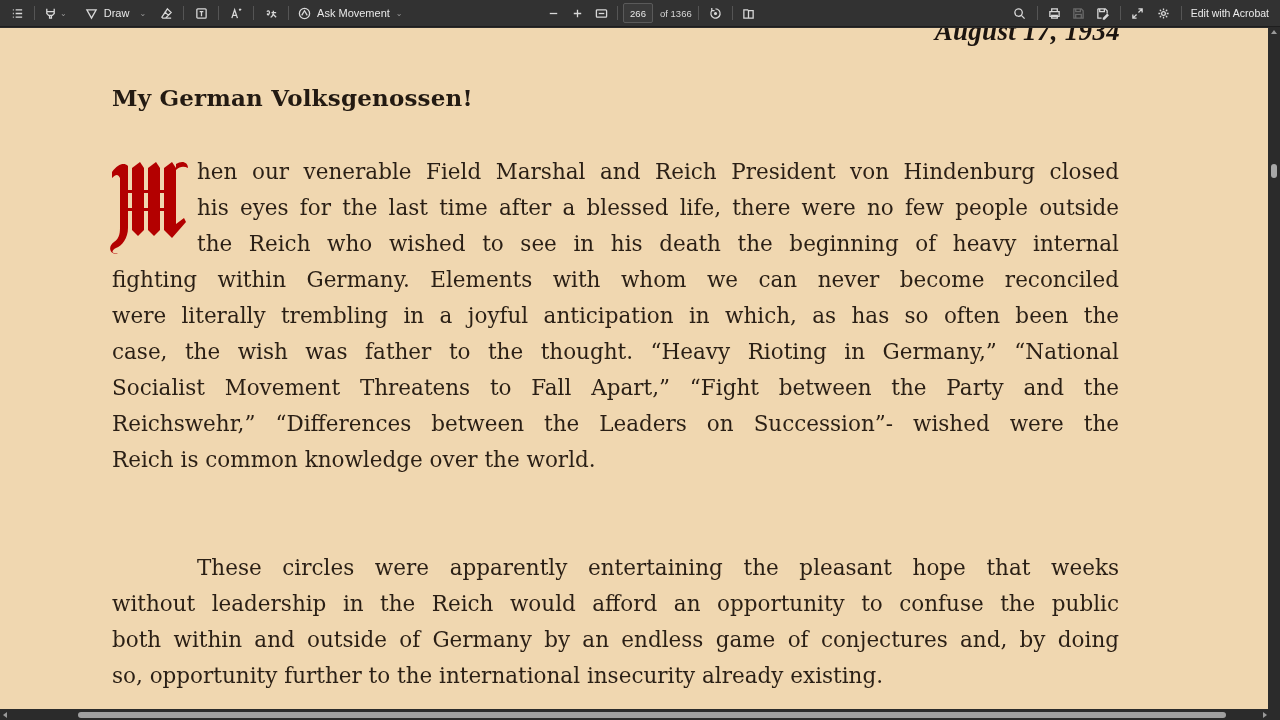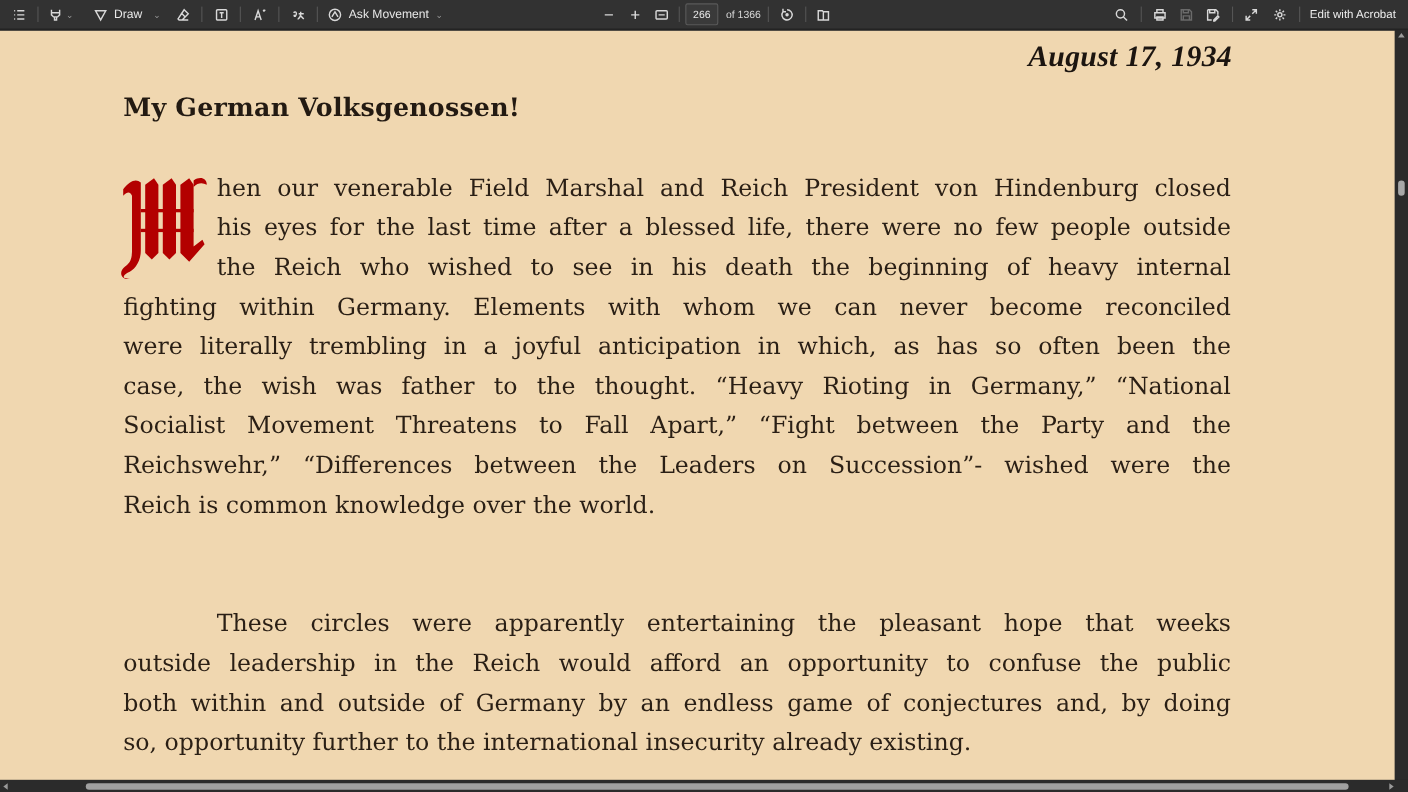--- a/index.html
+++ b/index.html
@@ -17,21 +17,21 @@
   .chev { font-size: 8px; color: #9a9a9a; margin-left: 3px; }
   .tb-label { margin-left: 6px; font-size: 11px; color: #e8e8e8; }
   .page-box { width: 30px; height: 20px; border: 1px solid #5a5a5a; background: #3a3a3a; color: #e8e8e8;
     font-size: 9.5px; display: flex; align-items: center; justify-content: center; border-radius: 2px; }
   .page-of { font-size: 9.5px; color: #d8d8d8; margin-left: 7px; }
   .dim svg { stroke: #6a6a6a; }
 
   
   .viewport { position: absolute; left: 0; top: 28px; width: 1268px; height: 681px; background: #f0d7b0; overflow: hidden; }
   .date { position: absolute; right: 148px; top: -12px; font-family: "Liberation Serif", "DejaVu Serif", serif;
-    font-style: italic; font-weight: bold; font-size: 27px; color: #1c1510; letter-spacing: 0.3px; margin-top: 20px; }
+    font-style: italic; font-weight: bold; font-size: 27px; color: #1c1510; letter-spacing: 0.3px; }
   .salutation { position: absolute; left: 112px; top: 56px; font-family: "DejaVu Serif", serif; font-weight: bold;
     font-size: 23px; color: #231a12; letter-spacing: 0.2px; }
   .body-text { position: absolute; left: 112px; width: 1007px; font-family: "DejaVu Serif", serif; font-size: 21.5px;
     color: #2a1f15; line-height: 36px; }
   .line { display: block; height: 36px; white-space: nowrap; text-align: justify; text-align-last: justify; }
   .line.last { text-align-last: left; }
   .p1 { top: 126px; }
   .p2 { top: 522px; }
   .indent-first { padding-left: 85px; }
   .dropcap-line { padding-left: 85px; }
@@ -208,21 +208,21 @@
     <span class="line">fighting within Germany. Elements with whom we can never become reconciled</span>
     <span class="line">were literally trembling in a joyful anticipation in which, as has so often been the</span>
     <span class="line">case, the wish was father to the thought. “Heavy Rioting in Germany,” “National</span>
     <span class="line">Socialist Movement Threatens to Fall Apart,” “Fight between the Party and the</span>
     <span class="line">Reichswehr,” “Differences between the Leaders on Succession”- wished were the</span>
     <span class="line last">Reich is common knowledge over the world.</span>
   </div>
 
   <div class="body-text p2">
     <span class="line indent-first">These circles were apparently entertaining the pleasant hope that weeks</span>
-    <span class="line">outside leadership in the Reich would afford an opportunity to confuse the public</span>
+    <span class="line">without leadership in the Reich would afford an opportunity to confuse the public</span>
     <span class="line">both within and outside of Germany by an endless game of conjectures and, by doing</span>
     <span class="line last">so, opportunity further to the international insecurity already existing.</span>
   </div>
 </div>
 
 <div class="vscroll">
   <div class="up"></div>
   <div class="thumb"></div>
 </div>
 <div class="hscroll">

